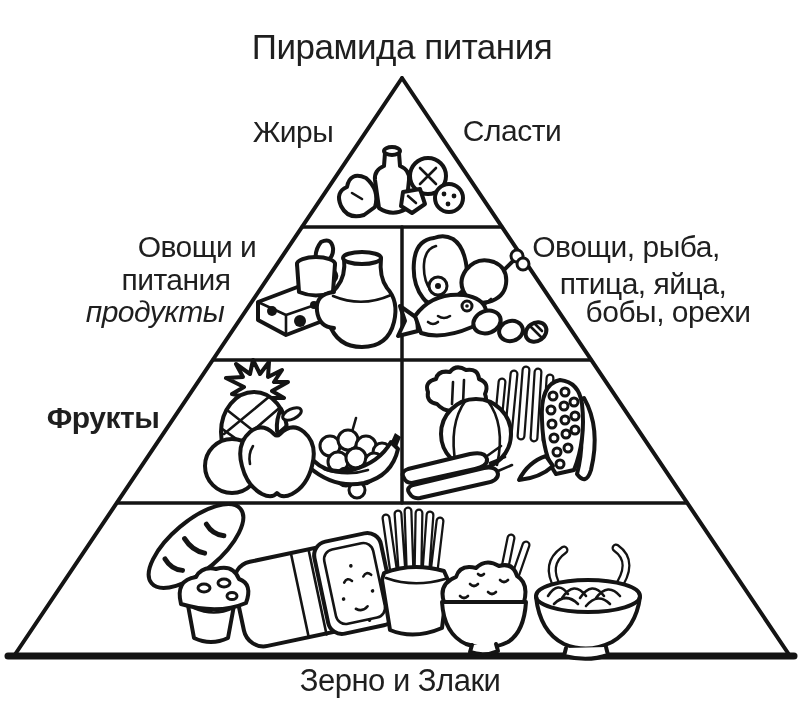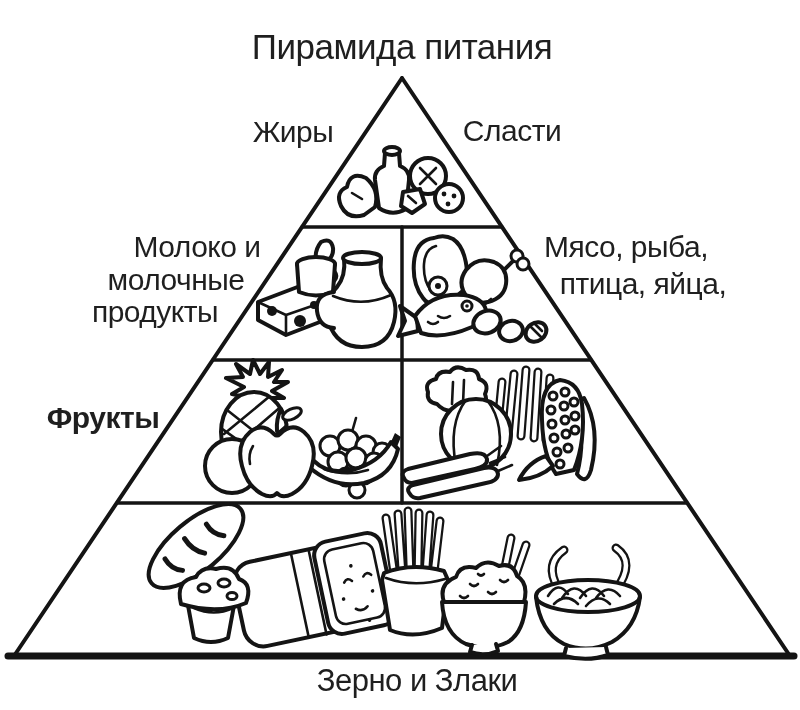--- a/index.html
+++ b/index.html
@@ -10,21 +10,21 @@
     overflow:hidden;
   }
   .stage{position:relative;width:800px;height:710px;}
   .stage svg{position:absolute;left:0;top:0;}
   .lbl{
     position:absolute;transform:translate(-50%,-50%);
     white-space:nowrap;font-size:30px;line-height:1.05;color:var(--text);
     letter-spacing:-0.5px;
   }
   .title{font-size:35px;letter-spacing:-0.5px;}
-  .grains-lbl{font-size:31px;margin-left:17px;}
+  .grains-lbl{font-size:31px;}
   
   .o  { fill:#ffffff; stroke:var(--line); stroke-width:4;   stroke-linejoin:round; stroke-linecap:round; }
   .o2 { fill:#ffffff; stroke:var(--line); stroke-width:3;   stroke-linejoin:round; stroke-linecap:round; }
   .d  { fill:none;    stroke:var(--line); stroke-width:2.6; stroke-linejoin:round; stroke-linecap:round; }
   .d5 { fill:none;    stroke:var(--line); stroke-width:5;   stroke-linecap:round; }
   .f  { fill:var(--line); stroke:none; }
   .lnB{ fill:none; stroke:var(--line); stroke-width:9;   stroke-linecap:round; }
   .lnW{ fill:none; stroke:#ffffff;     stroke-width:4.5; stroke-linecap:round; }
   .struct{ fill:none; stroke:var(--line); stroke-width:4; stroke-linejoin:round; stroke-linecap:round; }
 </style>
@@ -251,23 +251,24 @@
         <path class="o" d="M566,648 L564,656 Q588,662 608,655 L606,647"></path>
       </g>
     </g>
   </svg>
 
   <div class="lbl title" style="left:402px;top:47px;">Пирамида питания</div>
 
   <div class="lbl" style="left:512px;top:131px;">Сласти</div>
   <div class="lbl" style="left:293px;top:132px;">Жиры</div>
 
-  <div class="lbl" style="left:197px;top:247px;">Молоко и</div>
-  <div class="lbl" style="left:176px;top:280px;">молочные</div>
-  <div class="lbl" style="left:155px;top:312px;">продукты</div>
-
-  <div class="lbl" style="left:626px;top:247px;">Мясо, рыба,</div>
+  <div class="lbl" style="left:197px;top:247px;">Овощи и</div>
+  <div class="lbl" style="left:176px;top:280px;">питания</div>
+  <div class="lbl" style="left:155px;top:312px;font-style:italic;">продукты</div>
+
+  <div class="lbl" style="left:626px;top:247px;">Овощи, рыба,</div>
   <div class="lbl" style="left:643px;top:284px;">птица, яйца,</div>
+  <div class="lbl" style="left:668px;top:312px;">бобы, орехи</div>
 
   <div class="lbl" style="left:103px;top:418px;font-weight:bold;">Фрукты</div>
 
   <div class="lbl grains-lbl" style="left:400px;top:681px;">Зерно и Злаки</div>
 </div>
 
 </body></html>

